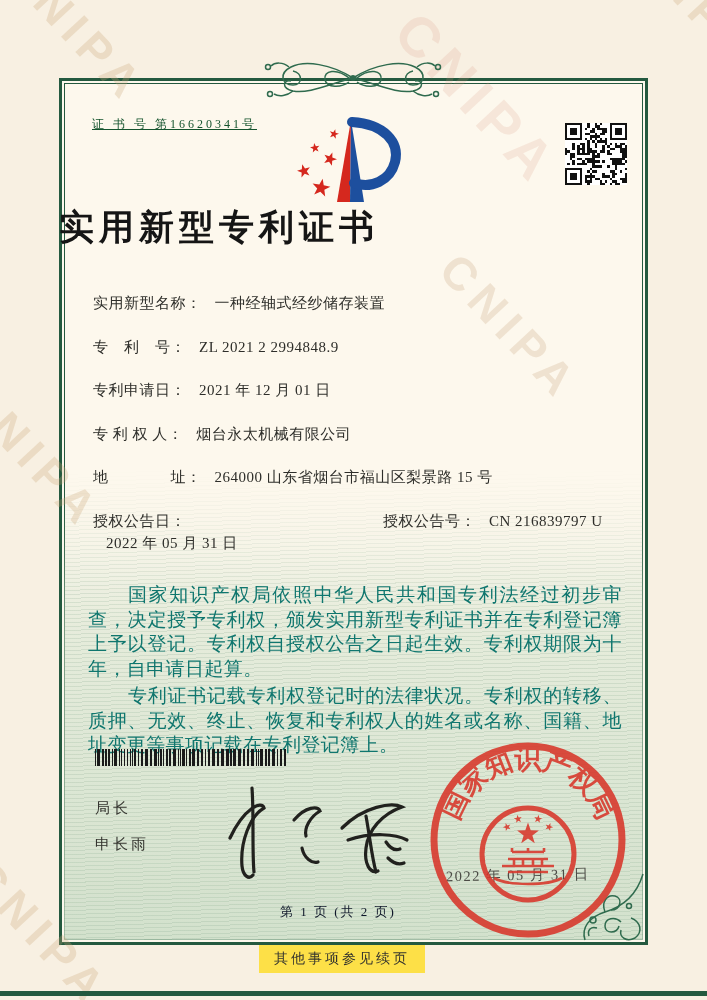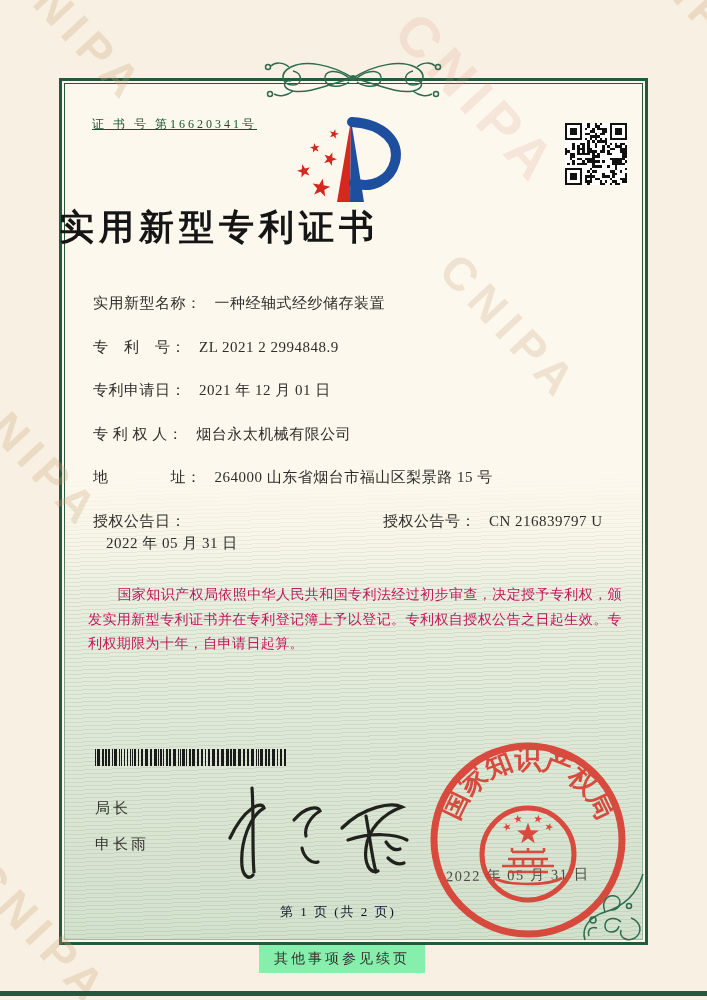--- a/index.html
+++ b/index.html
@@ -40,39 +40,39 @@
   
   .fields{position:absolute;left:93px;top:292px;width:530px;z-index:3;font-size:15px;color:#2e2e2a;}
   .frow{display:flex;line-height:22px;margin-bottom:21.5px;white-space:nowrap;}
   .f-label{letter-spacing:.5px;}
   .f-value{margin-left:13px;letter-spacing:.5px;}
   .pair{display:flex;}
   .pair1{width:290px;flex-direction:column;}
 
   
   .paras{position:absolute;left:88px;top:583px;width:534px;z-index:3;}
-  .para{margin:0 0 3px 0;font-size:14px;line-height:24.5px;color:#be185d;
+  .para{margin:0 0 3px 0;font-size:19px;line-height:24.5px;color:#0f766e;
         text-indent:2.1em;text-align:justify;letter-spacing:.4px;}
 
   
   .barcode{position:absolute;left:95px;top:749px;z-index:3;}
   .signer-title{position:absolute;left:95px;top:799px;z-index:3;font-size:15px;letter-spacing:3px;color:#33332e;}
   .signer-name{position:absolute;left:95px;top:835px;z-index:3;font-size:15px;letter-spacing:3px;color:#33332e;}
   .signature{position:absolute;left:196px;top:780px;z-index:4;}
 
   
   .seal-date{position:absolute;left:446px;top:866px;z-index:5;font-size:14.5px;
              letter-spacing:1.5px;color:#4b4b45;transform:rotate(-1deg);white-space:nowrap;}
   .seal{position:absolute;left:428px;top:740px;z-index:6;opacity:.88;}
 
   
   .page-indicator{position:absolute;left:338px;top:903px;transform:translateX(-50%);z-index:3;
                   font-size:13px;letter-spacing:2px;color:#0f172a;white-space:nowrap;}
   .cont-note{position:absolute;left:342px;top:945px;transform:translateX(-50%);z-index:3;
-             font-size:14px;letter-spacing:3px;color:#34342e;background:#86efac;
+             font-size:14px;letter-spacing:3px;color:#34342e;background:#fde047;
              padding:5px 15px;white-space:nowrap;}
   .bottom-line{position:absolute;left:0;top:991px;width:707px;height:5px;
                background:var(--border-green,#2b5c45);z-index:2;}
 
   .ornament{position:absolute;z-index:2;}
   .top-orn{left:253px;top:54px;}
   .corner-orn{left:571px;top:868px;}
 </style>
 </head>
 <body>
@@ -372,20 +372,21 @@
       </span>
       <span class="pair">
         <span class="f-label">授权公告号：</span>
         <span class="f-value">CN 216839797 U</span>
       </span>
     </div>
   </div>
 
   <div class="paras">
     <p class="para">国家知识产权局依照中华人民共和国专利法经过初步审查，决定授予专利权，颁发实用新型专利证书并在专利登记簿上予以登记。专利权自授权公告之日起生效。专利权期限为十年，自申请日起算。</p>
+    <p class="para">专利证书记载专利权登记时的法律状况。专利权的转移、质押、无效、终止、恢复和专利权人的姓名或名称、国籍、地址变更等事项记载在专利登记簿上。</p>
   </div>
 
   <svg class="barcode" id="barcode" width="196" height="17" viewBox="0 0 196 17">
       <rect x="0" y="0" width="1" height="17" fill="#1a1a1a"></rect>
       <rect x="2" y="0" width="3" height="17" fill="#1a1a1a"></rect>
       <rect x="7" y="0" width="2" height="17" fill="#1a1a1a"></rect>
       <rect x="10" y="0" width="2" height="17" fill="#1a1a1a"></rect>
       <rect x="13" y="0" width="2" height="17" fill="#1a1a1a"></rect>
       <rect x="17" y="0" width="1" height="17" fill="#1a1a1a"></rect>
       <rect x="19" y="0" width="3" height="17" fill="#1a1a1a"></rect>

